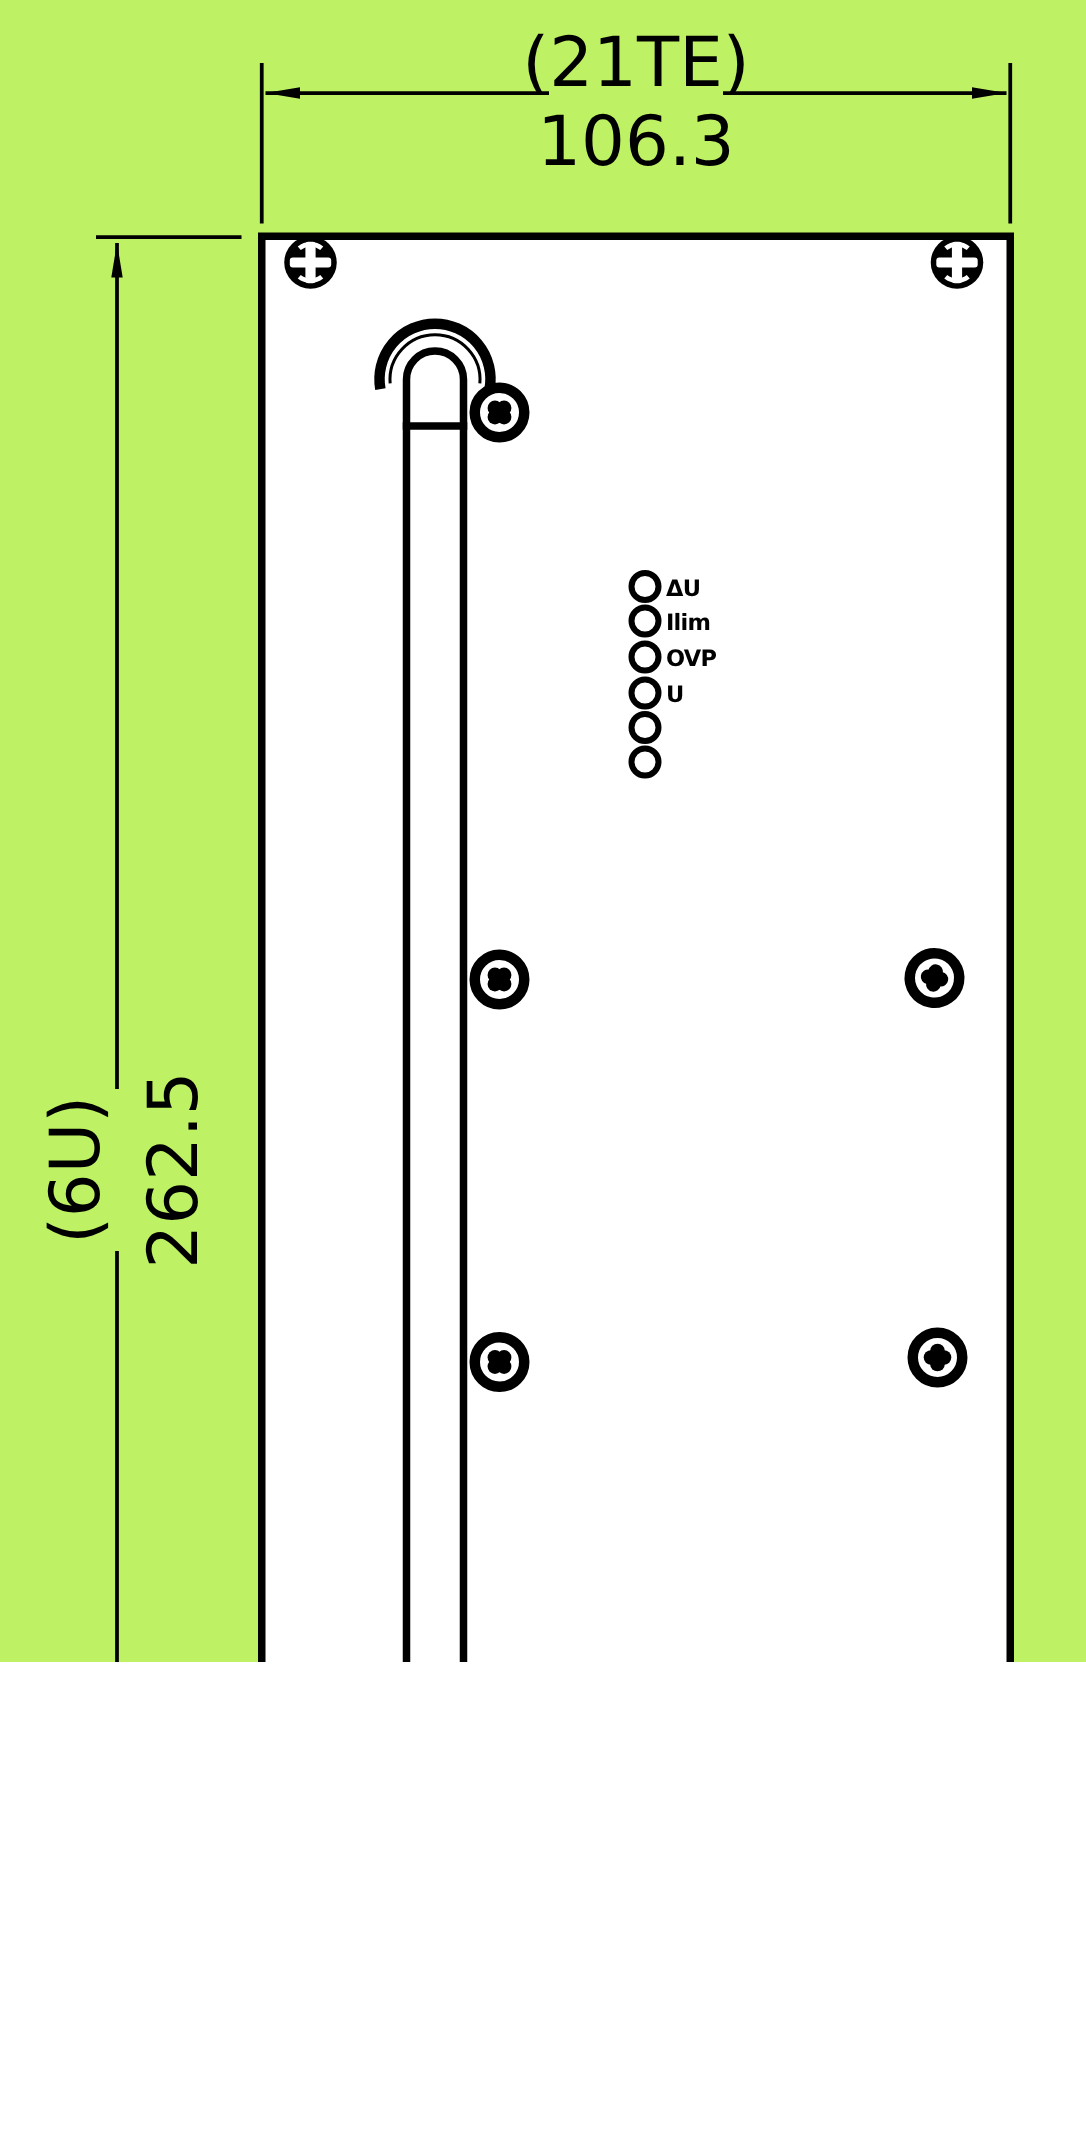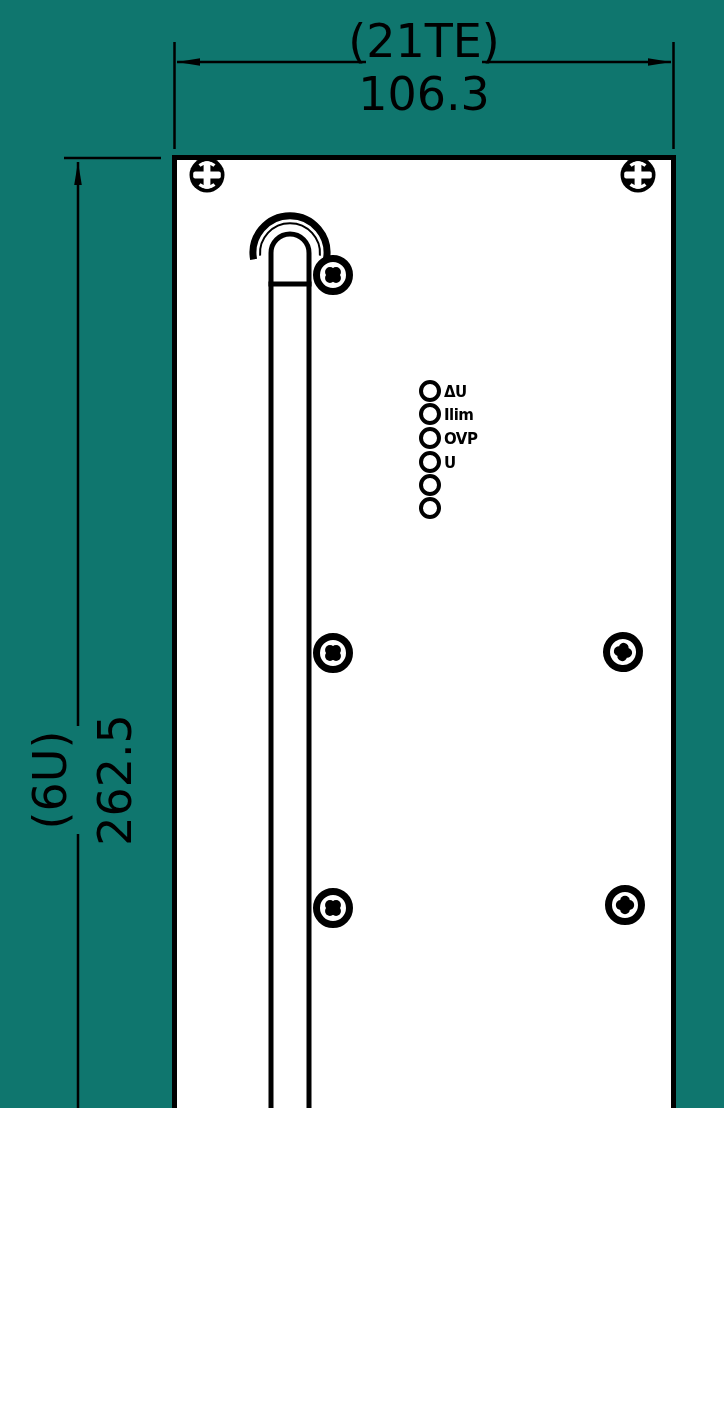--- a/index.html
+++ b/index.html
@@ -1,17 +1,17 @@
 <!DOCTYPE html>
 <html><head>
 <meta charset="utf-8">
 <style>
   html, body { margin: 0; padding: 0; background: #ffffff; }
   .stage {
-    width: 724px; height: 1108px; position: relative; background: #0f766e;
+    width: 724px; height: 1108px; position: relative; background: #bef264;
     font-family: "DejaVu Sans", sans-serif;
   }
   svg { display: block; }
   text {
     font-family: "DejaVu Sans", "Liberation Sans", sans-serif;
     fill: #000;
   }
   .dim-text { font-size: 46px; }
   .led-label { font-size: 15px; font-weight: bold; letter-spacing: -0.5px; }
 </style>

